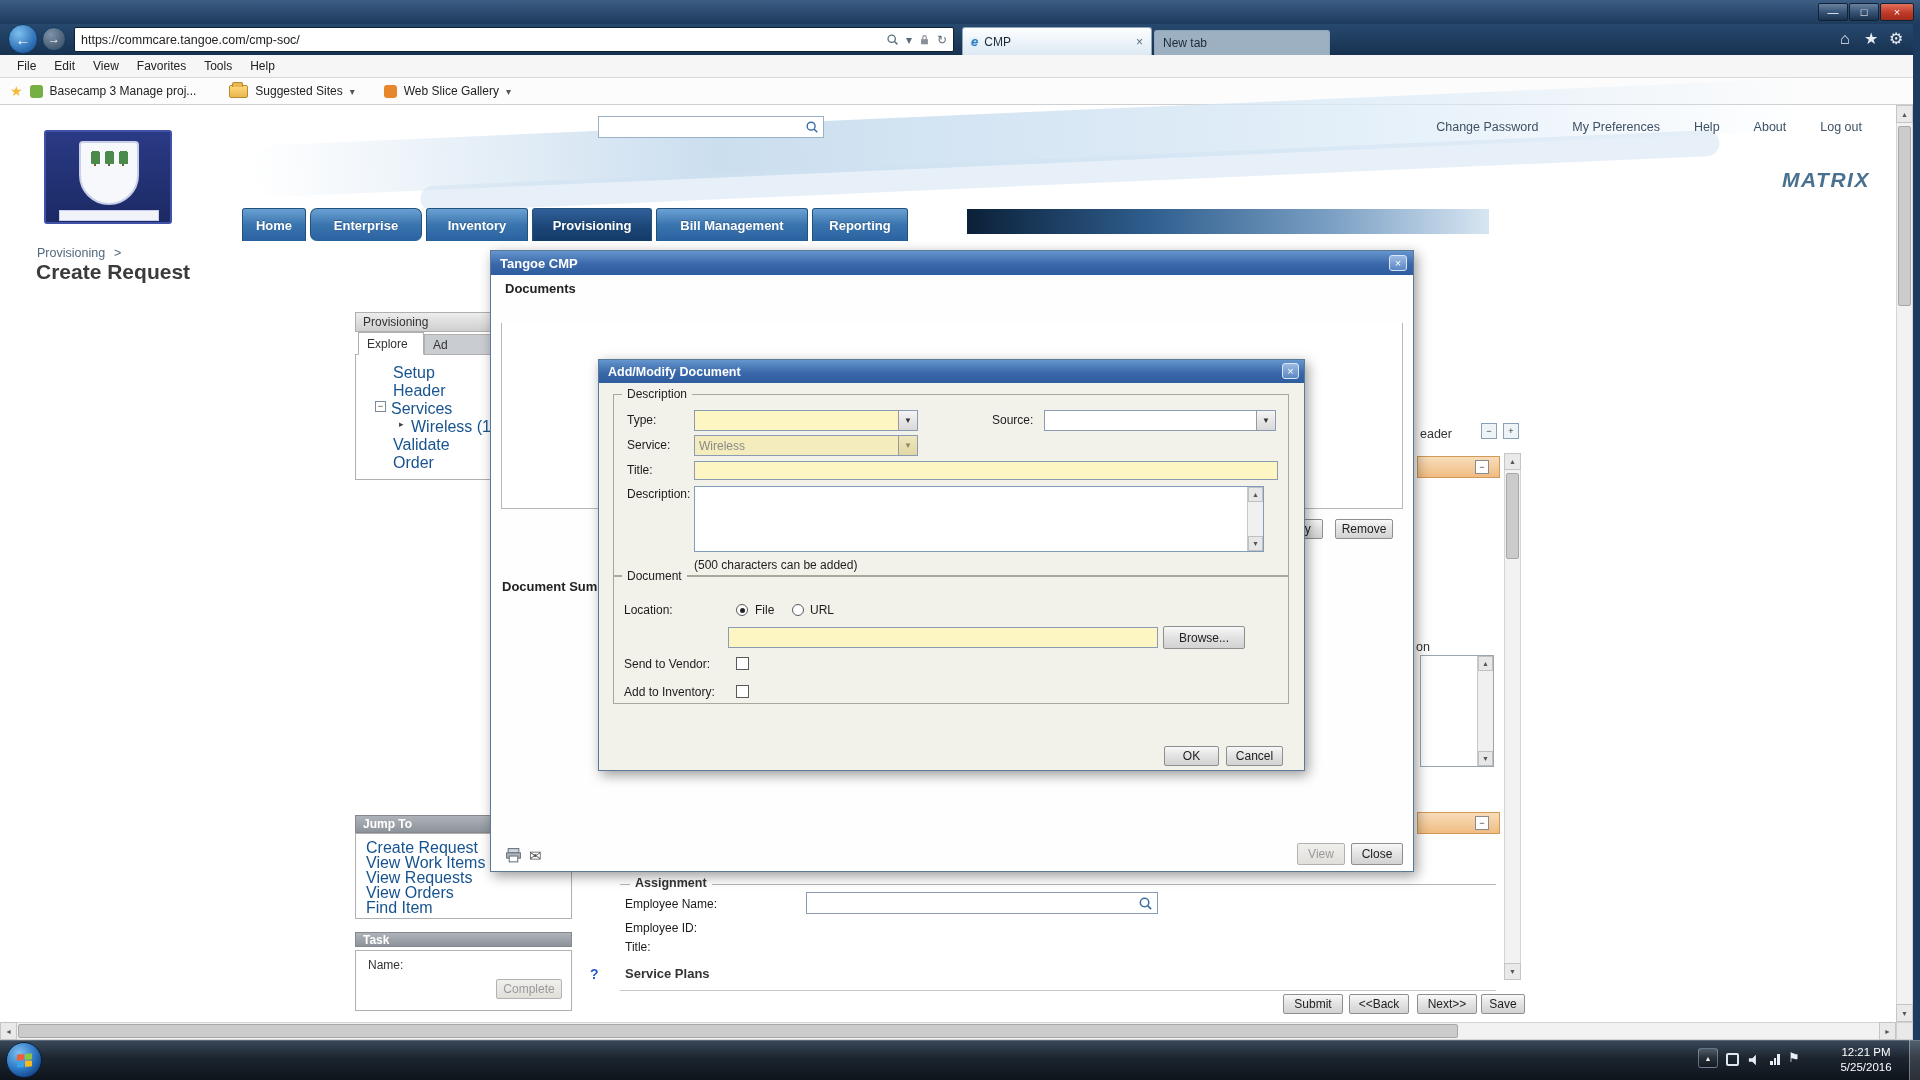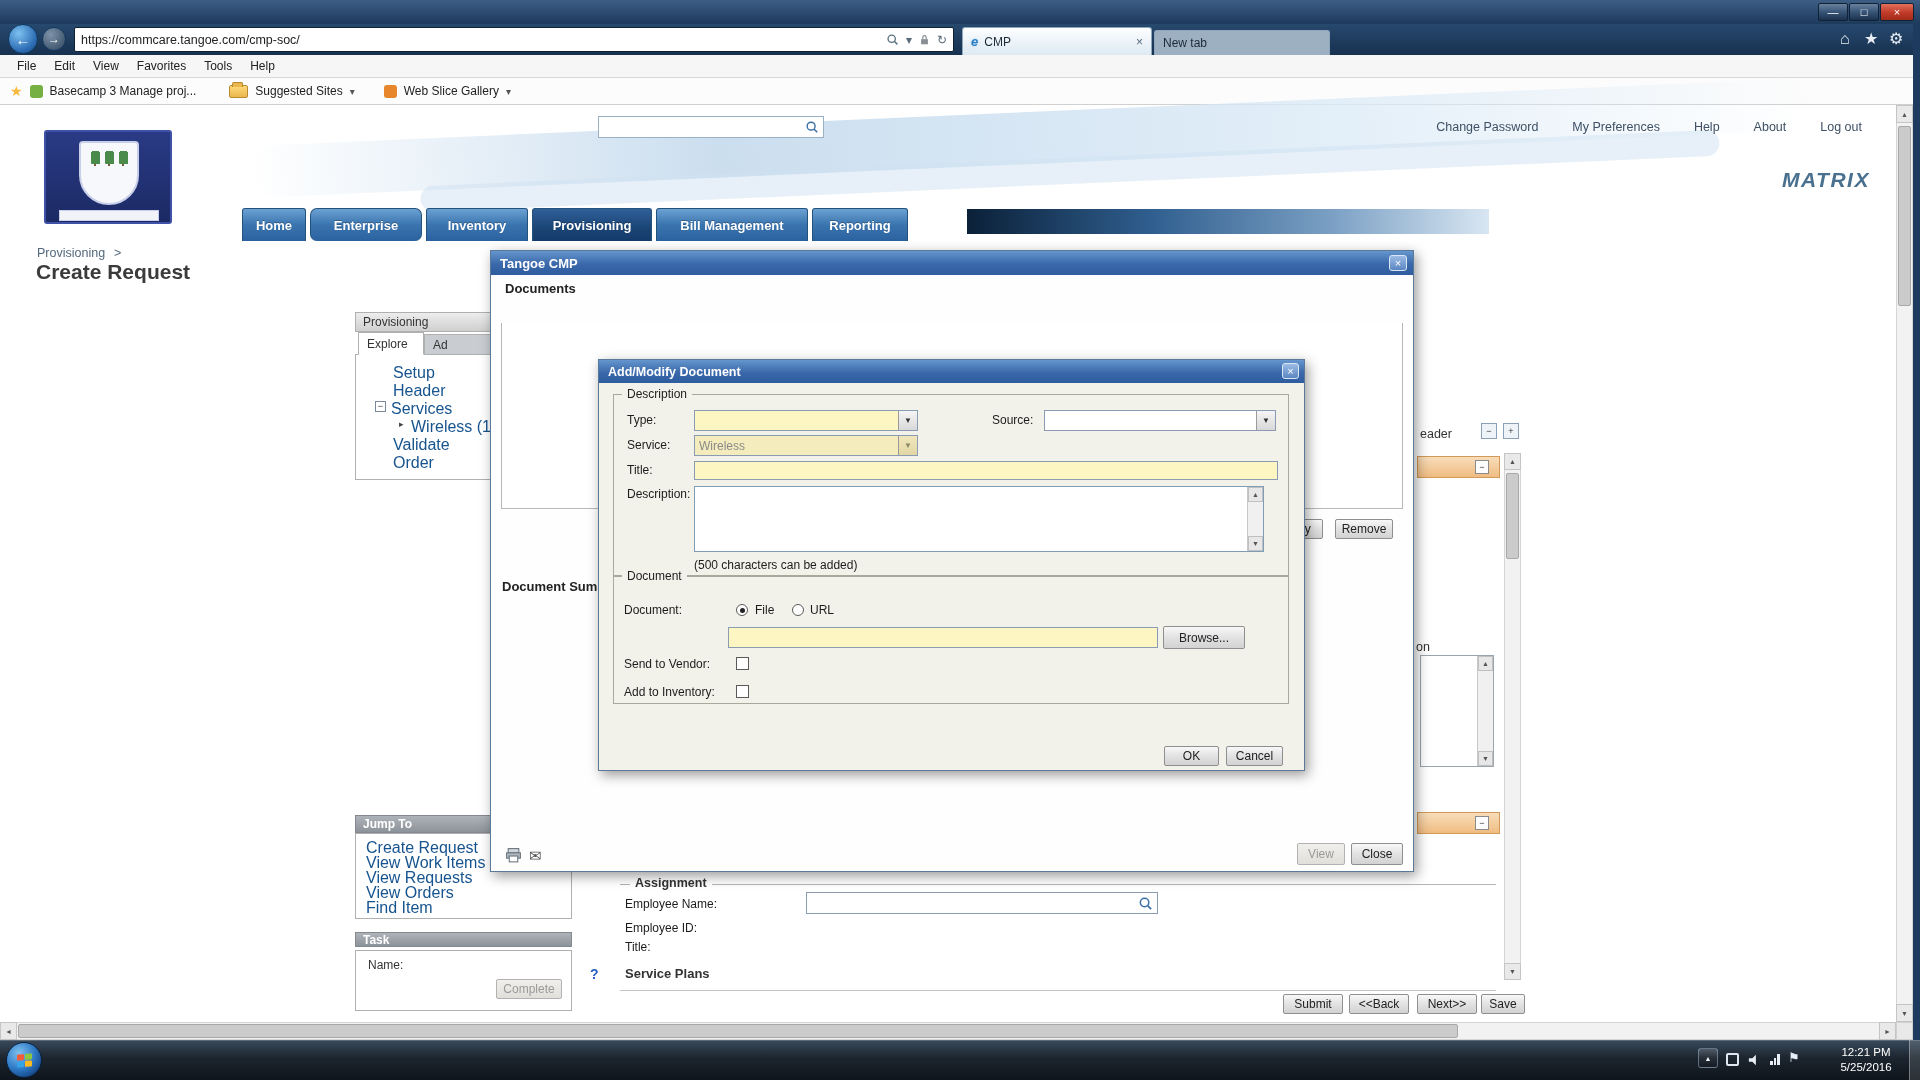--- a/index.html
+++ b/index.html
@@ -400,21 +400,21 @@
               <span>▼</span>
             </div>
         </div>
       </div>
       <span class="lbl abs" style="left:80px;top:163px;">(500 characters can be added)</span>
     </div>
 
     <div class="fs" style="left:14px;top:216px;width:676px;height:128px;">
       <span class="legend">Document</span>
 
-      <span class="lbl abs" style="left:10px;top:26px;">Document:</span>
+      <span class="lbl abs" style="left:10px;top:26px;">Location:</span>
       <span class="radio abs" style="left:122px;top:27px;">
           <span class="dot"></span>
         </span>
       <span class="lbl abs" style="left:141px;top:26px;">File</span>
       <span class="radio abs" style="left:178px;top:27px;"></span>
       <span class="lbl abs" style="left:196px;top:26px;">URL</span>
 
       <div class="yfield abs" style="left:114px;top:50px;width:430px;height:21px;"></div>
       <div class="btn abs" style="left:549px;top:49px;width:82px;height:23px;">Browse...</div>
 

